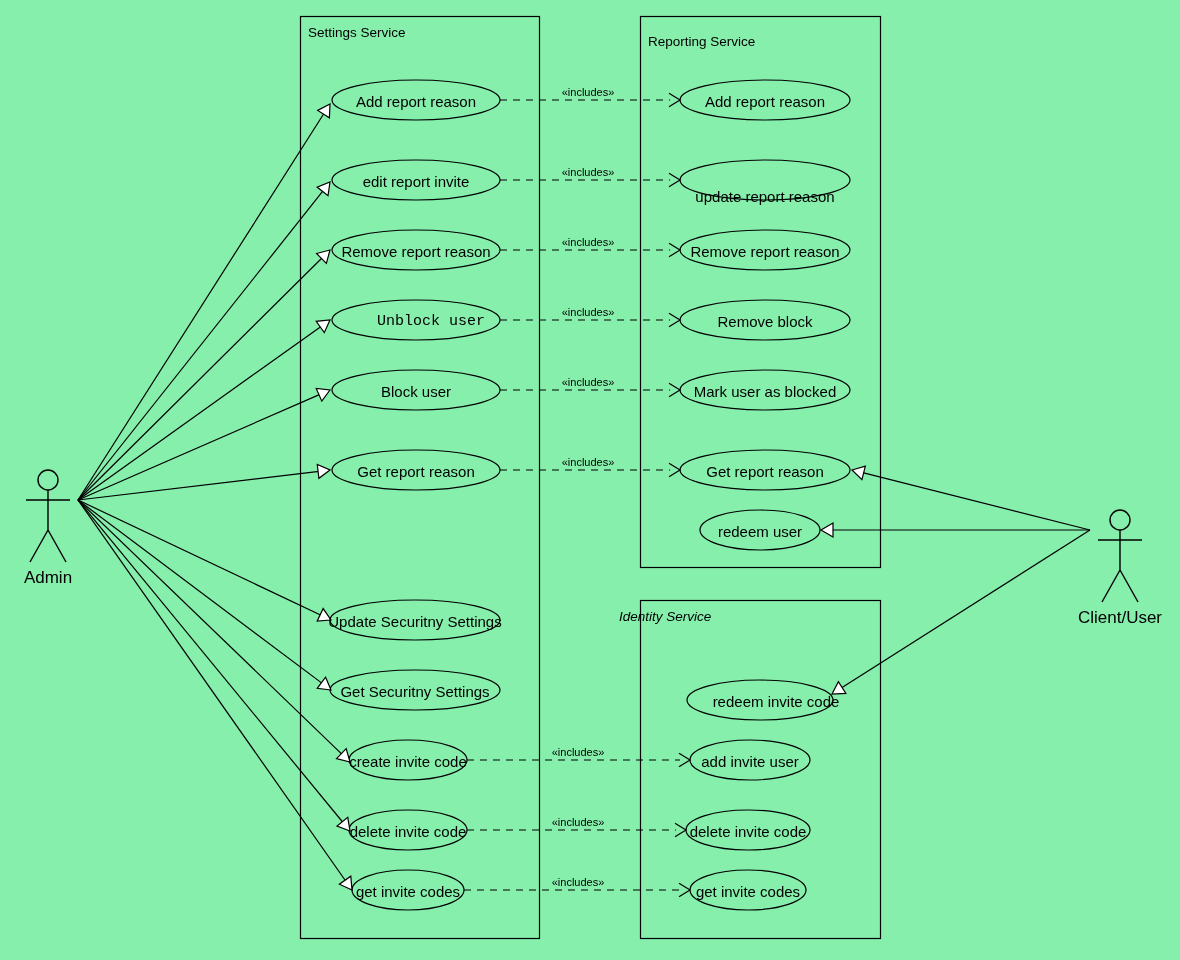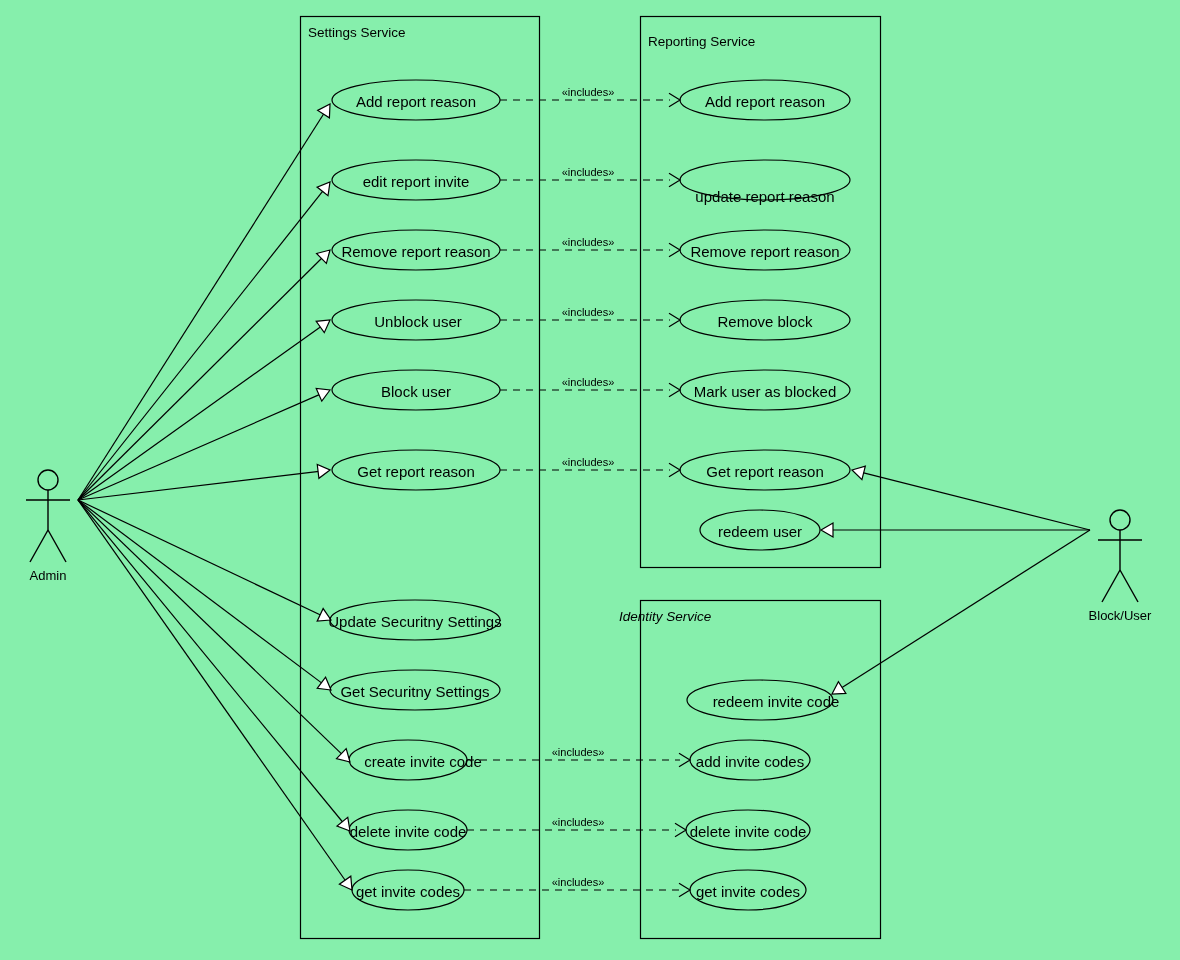--- a/index.html
+++ b/index.html
@@ -31,21 +31,21 @@
     position:absolute;
     font-family:"Liberation Sans", sans-serif;
     font-size:11px;
     color:#000000;
     white-space:nowrap;
     transform:translate(-50%,-50%);
   }
   .actor-label{
     position:absolute;
     font-family:"Liberation Sans", sans-serif;
-    font-size:13px;
+    font-size:17px;
     color:#000000;
     white-space:nowrap;
     transform:translate(-50%,0);
     text-align:center;
   }
 </style>
 </head>
 <body>
 
 <div id="canvas">
@@ -205,43 +205,43 @@
         <line x1="1120" y1="570" x2="1102" y2="602" stroke="#000000" stroke-width="1.4"></line>
         <line x1="1120" y1="570" x2="1138" y2="602" stroke="#000000" stroke-width="1.4"></line>
       </g>
     </svg>
 <div class="pkg-title" style="left: 308px; top: 25px;">Settings Service</div>
     <div class="pkg-title" style="left: 648px; top: 34px;">Reporting Service</div>
     <div class="pkg-title" style="left: 619px; top: 609px; font-style: italic;">Identity Service</div>
     <div class="uc-label" style="left: 416px; top: 101px;">Add report reason</div>
     <div class="uc-label" style="left: 416px; top: 181px;">edit report invite</div>
     <div class="uc-label" style="left: 416px; top: 251px;">Remove report reason</div>
-    <div class="uc-label" style="left: 418px; top: 321px;">Unblock user</div>
+    <div class="uc-label" style="left: 431px; top: 321px; font-family: Liberation Mono, monospace;">Unblock user</div>
     <div class="uc-label" style="left: 416px; top: 391px;">Block user</div>
     <div class="uc-label" style="left: 416px; top: 471px;">Get report reason</div>
     <div class="uc-label" style="left: 415px; top: 621px;">Update Securitny Settings</div>
     <div class="uc-label" style="left: 415px; top: 691px;">Get Securitny Settings</div>
-    <div class="uc-label" style="left: 408px; top: 761px; margin-left: 15px;">create invite code</div>
+    <div class="uc-label" style="left: 408px; top: 761px;">create invite code</div>
     <div class="uc-label" style="left: 408px; top: 831px;">delete invite code</div>
     <div class="uc-label" style="left: 408px; top: 891px;">get invite codes</div>
     <div class="uc-label" style="left: 765px; top: 101px;">Add report reason</div>
     <div class="uc-label" style="left: 765px; top: 196px;">update report reason</div>
     <div class="uc-label" style="left: 765px; top: 251px;">Remove report reason</div>
     <div class="uc-label" style="left: 765px; top: 321px;">Remove block</div>
     <div class="uc-label" style="left: 765px; top: 391px;">Mark user as blocked</div>
     <div class="uc-label" style="left: 765px; top: 471px;">Get report reason</div>
     <div class="uc-label" style="left: 760px; top: 531px;">redeem user</div>
     <div class="uc-label" style="left: 760px; top: 701px; margin-left: 16px;">redeem invite code</div>
-    <div class="uc-label" style="left: 750px; top: 761px;">add invite codes</div>
+    <div class="uc-label" style="left: 750px; top: 761px;">add invite user</div>
     <div class="uc-label" style="left: 748px; top: 831px;">delete invite code</div>
     <div class="uc-label" style="left: 748px; top: 891px;">get invite codes</div>
     <div class="inc-label" style="left: 588px; top: 92px;">«includes»</div>
     <div class="inc-label" style="left: 588px; top: 172px;">«includes»</div>
     <div class="inc-label" style="left: 588px; top: 242px;">«includes»</div>
     <div class="inc-label" style="left: 588px; top: 312px;">«includes»</div>
     <div class="inc-label" style="left: 588px; top: 382px;">«includes»</div>
     <div class="inc-label" style="left: 588px; top: 462px;">«includes»</div>
     <div class="inc-label" style="left: 578px; top: 752px;">«includes»</div>
     <div class="inc-label" style="left: 578px; top: 822px;">«includes»</div>
     <div class="inc-label" style="left: 578px; top: 882px;">«includes»</div>
     <div class="actor-label" style="left: 48px; top: 568px;">Admin</div>
-    <div class="actor-label" style="left: 1120px; top: 608px;">Block/User</div>
+    <div class="actor-label" style="left: 1120px; top: 608px;">Client/User</div>
   </div>
 
 </body></html>

